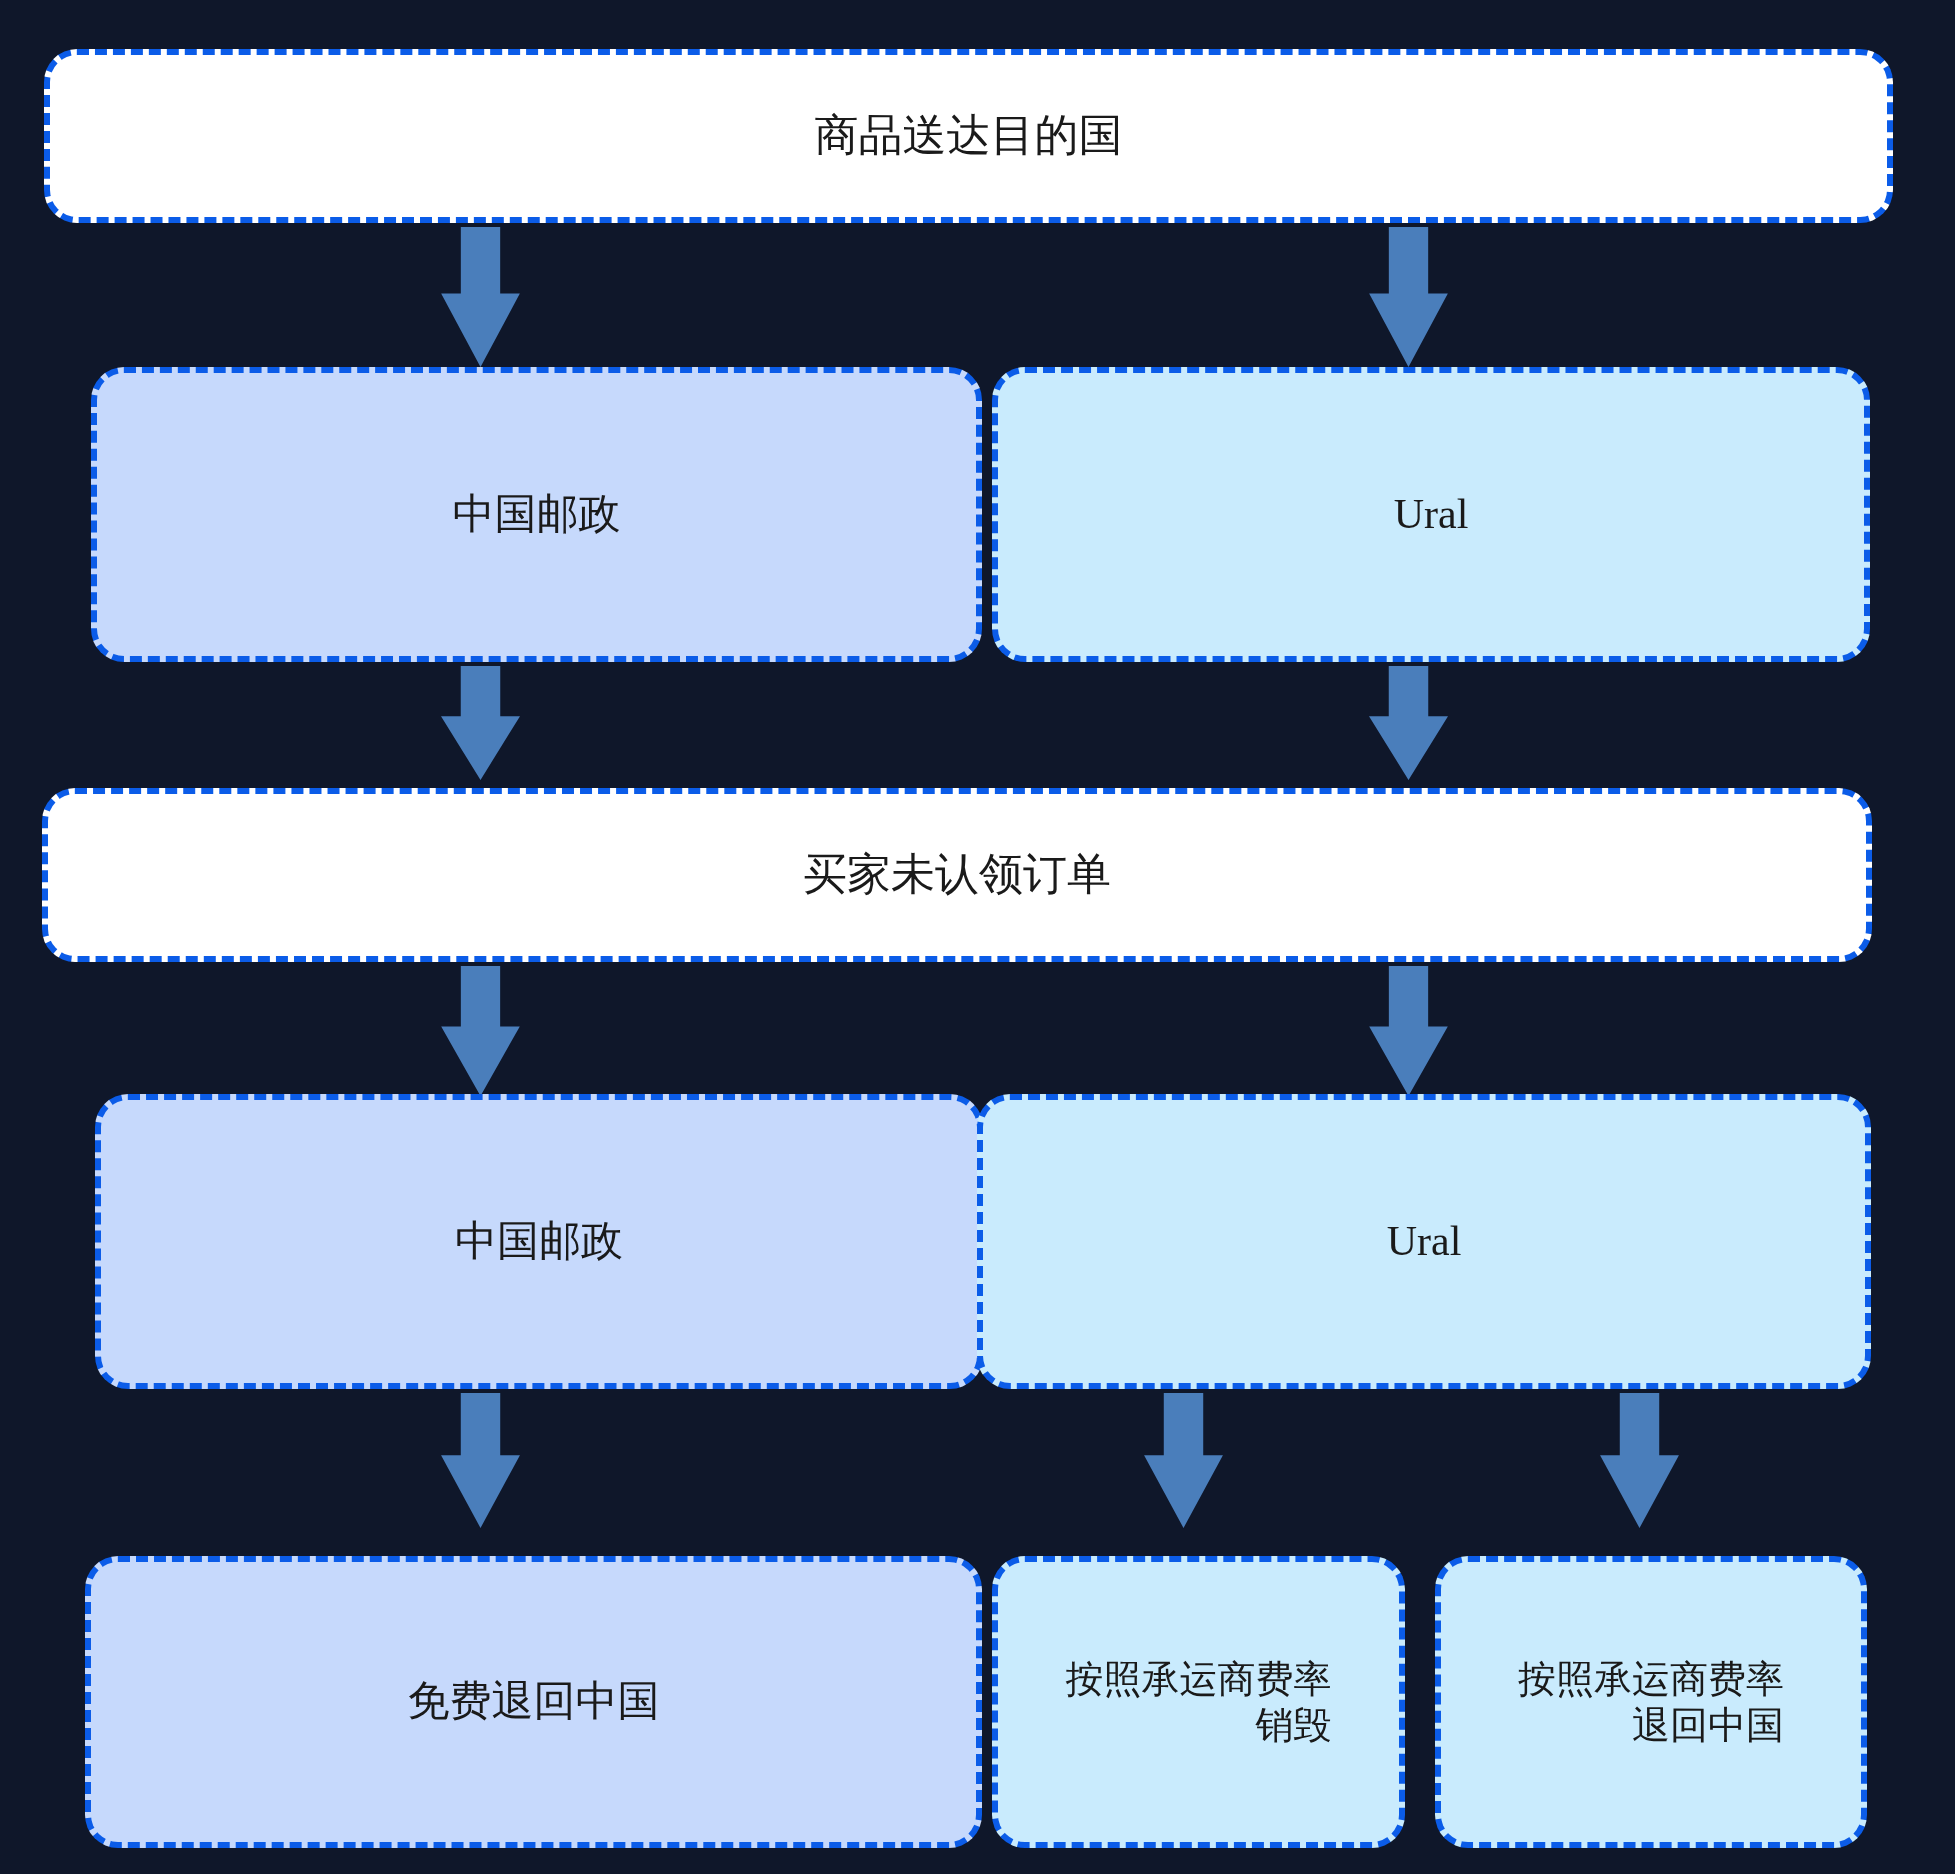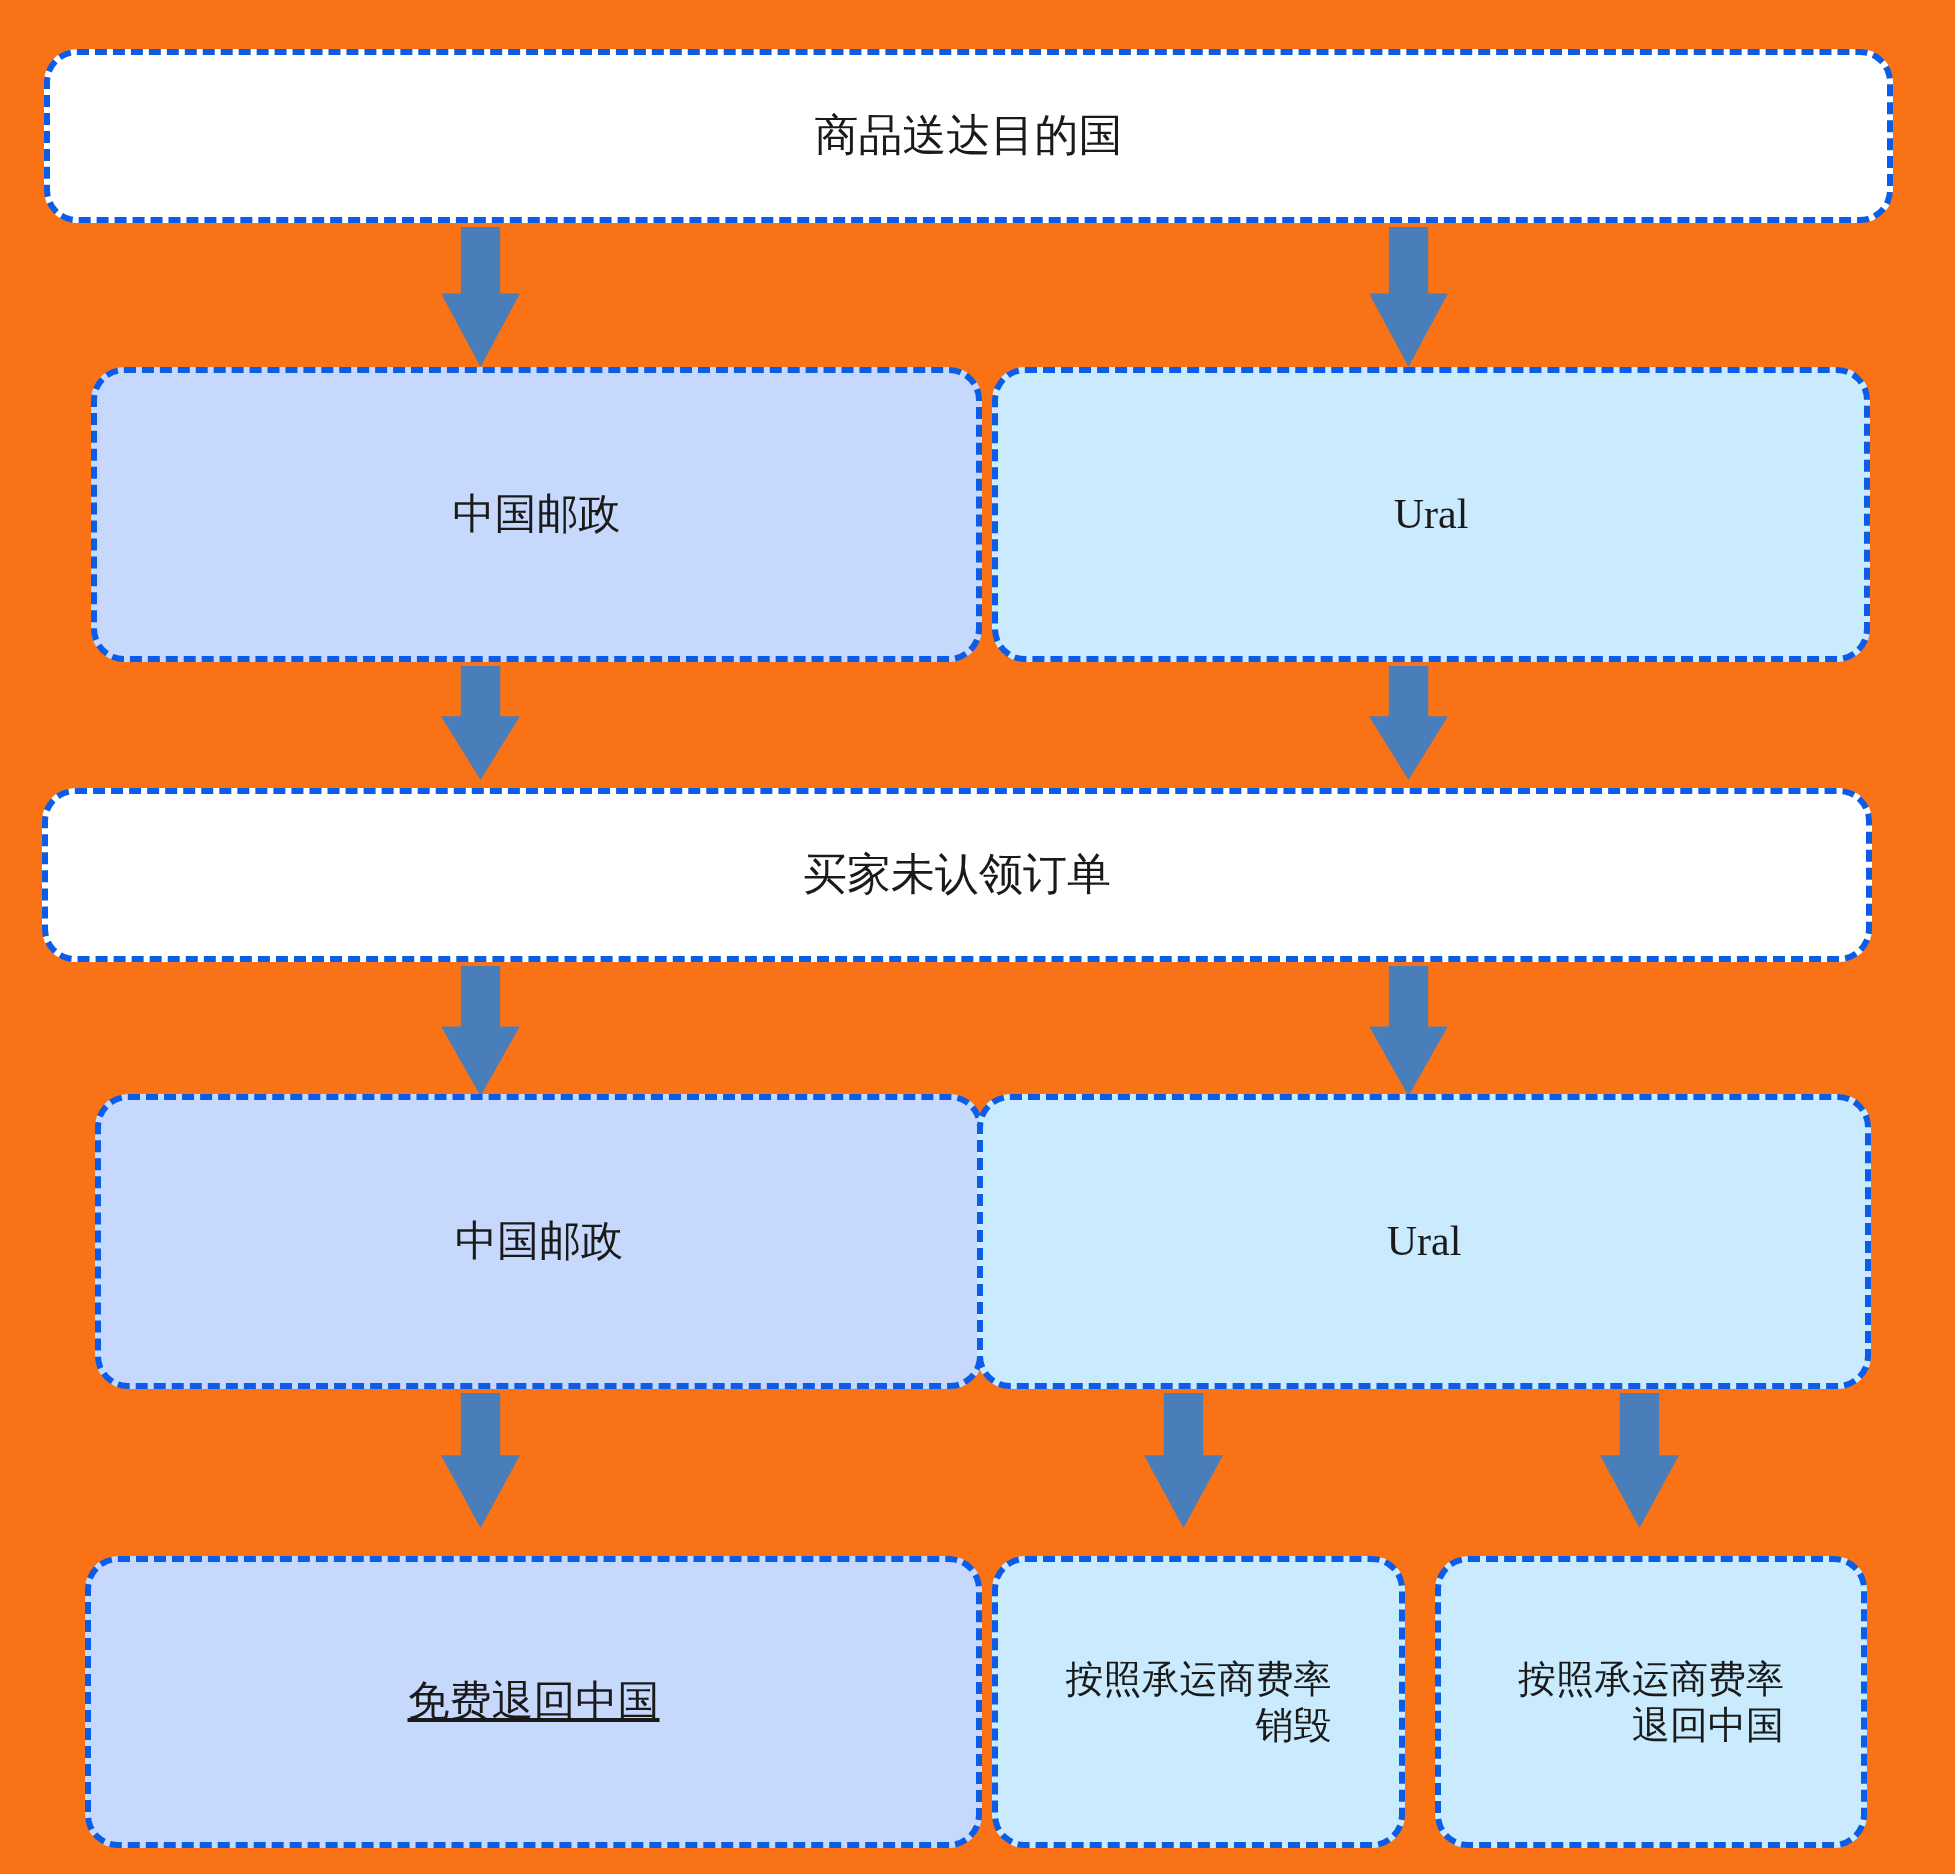--- a/index.html
+++ b/index.html
@@ -7,21 +7,21 @@
     padding: 0;
     background: #ffffff;
   }
   body {
     font-family: "Liberation Serif", "DejaVu Serif", serif;
   }
   #stage {
     position: relative;
     width: 1955px;
     height: 1874px;
-    background: #f97316;
+    background: #0f172a;
     overflow: hidden;
   }
 
   
   .node {
     position: absolute;
     box-sizing: border-box;
     border: 6px dashed #0B5CE8;
     border-radius: 33px;
     display: flex;
@@ -80,21 +80,21 @@
     width: 888px; height: 295px;
   }
   #node-carrier-ural-2 {
     left: 977px; top: 1094px;
     width: 894px; height: 295px;
   }
 
   
   #node-outcome-free-return {
     left: 45px;  top: 1556px;
-    width: 897px; height: 292px; text-decoration: underline;
+    width: 897px; height: 292px;
   }
   #node-outcome-carrier-destroy {
     left: 992px; top: 1556px;
     width: 413px; height: 292px;
   }
   #node-outcome-carrier-return {
     left: 1435px; top: 1556px;
     width: 432px; height: 292px;
   }
 

